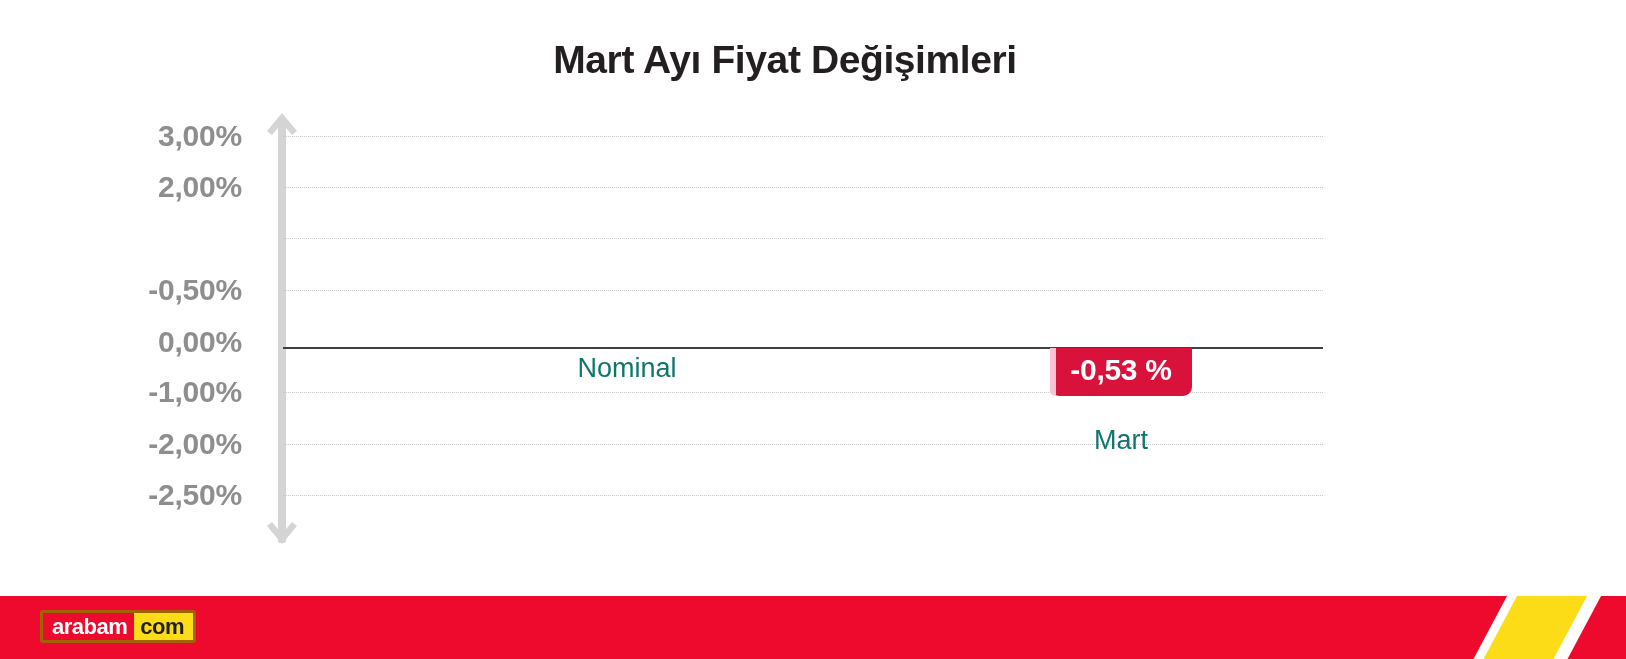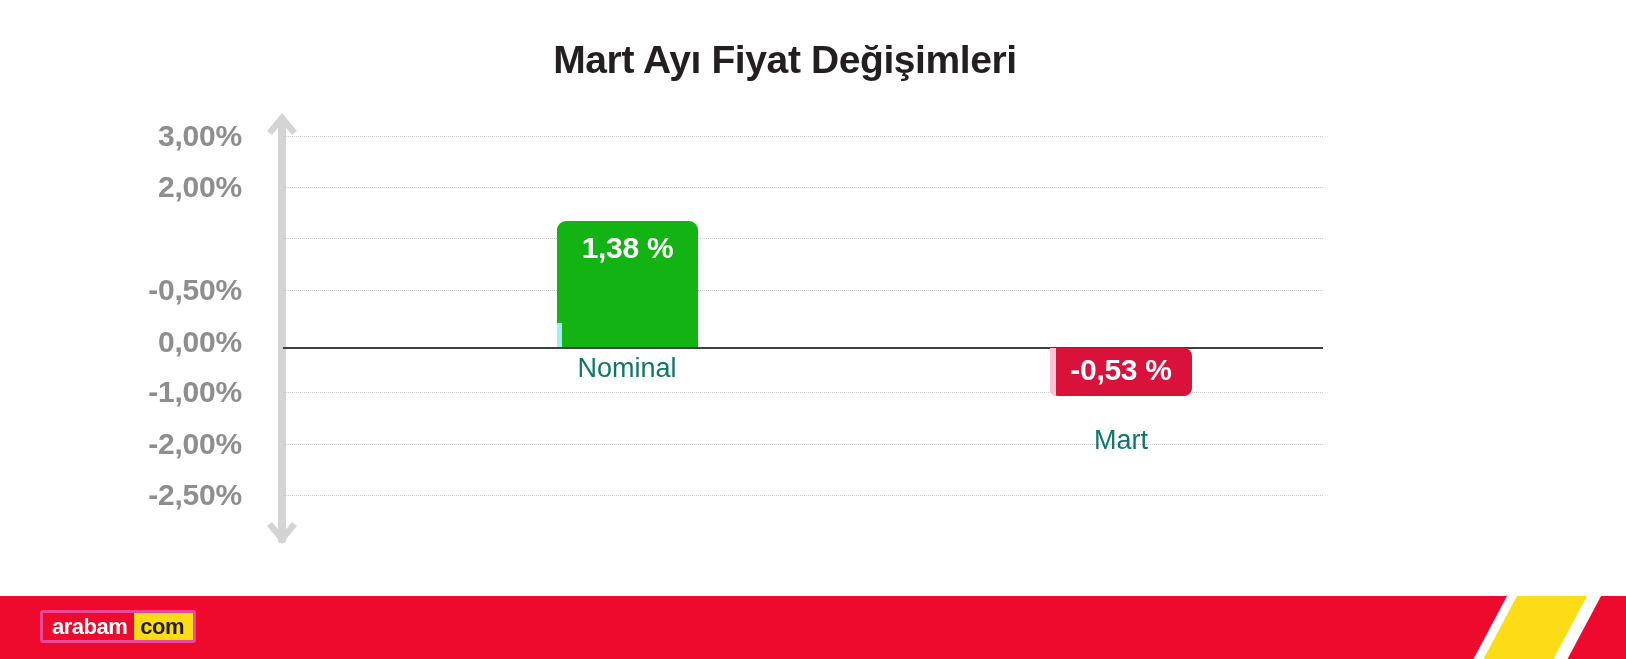--- a/index.html
+++ b/index.html
@@ -162,21 +162,21 @@
   .stripe.red-a  { left: 1418px; width: 72px;  background: #ed0a2d; }
   .stripe.yellow { left: 1500px; width: 70px;  background: #fbdc16; }
   .stripe.red-b  { left: 1584px; width: 76px;  background: #ed0a2d; }
 
   .logo {
     position: absolute;
     left: 40px; top: 14px;
     height: 33px;
     display: flex;
     align-items: stretch;
-    border: 3px solid #ec4899;
+    border: 3px solid #a16207;
     border-radius: 3px;
     overflow: hidden;
   }
   .logo-left {
     background: #ed0a2d;
     color: #ffffff;
     font-size: 22px;
     font-weight: bold;
     padding: 0 7px 0 9px;
     display: flex; align-items: center;
@@ -223,27 +223,23 @@
     <div class="gridline" style="top:495px"></div>
 
     <div class="ytick" style="top:136px">3,00%</div>
     <div class="ytick" style="top:187px">2,00%</div>
     <div class="ytick" style="top:290px">-0,50%</div>
     <div class="ytick" style="top:342px">0,00%</div>
     <div class="ytick" style="top:392px">-1,00%</div>
     <div class="ytick" style="top:444px">-2,00%</div>
     <div class="ytick" style="top:495px">-2,50%</div>
 
-    <div class="bar-pos" style="left:557px; top:221px; width:141px; height:126px;">
-      <div class="sliver"></div>
-      <div class="bar-value pos">1,38 %</div>
-    </div>
     <div class="cat-label" style="left:627px; top:353px;">Nominal</div>
 
-    <div class="bar-neg" style="left:1050px; top:348px; width:142px; height:48px;border-radius:8px;">
+    <div class="bar-neg" style="left:1050px; top:348px; width:142px; height:48px;">
       <div class="sliver"></div>
       <div class="bar-value neg">-0,53 %</div>
     </div>
     <div class="cat-label" style="left:1121px; top:425px;">Mart</div>
 
   </div>
 
   <div class="footer">
     <div class="footer-red"></div>
     <div class="stripe red-a"></div>

